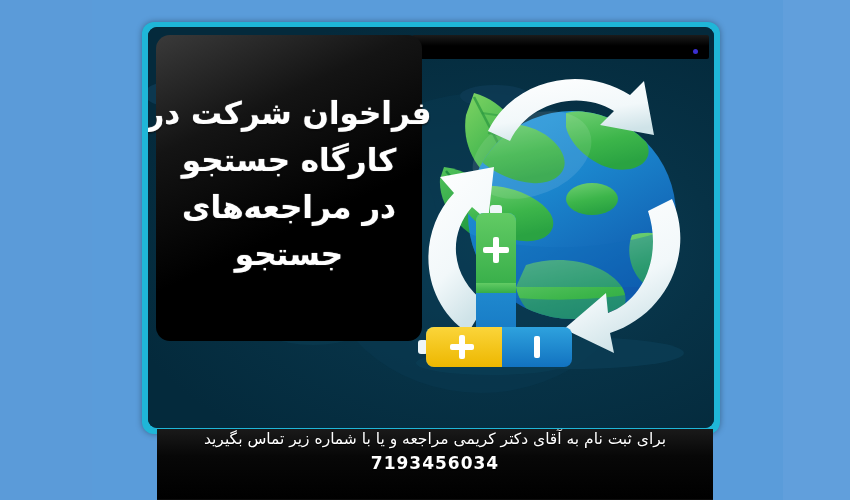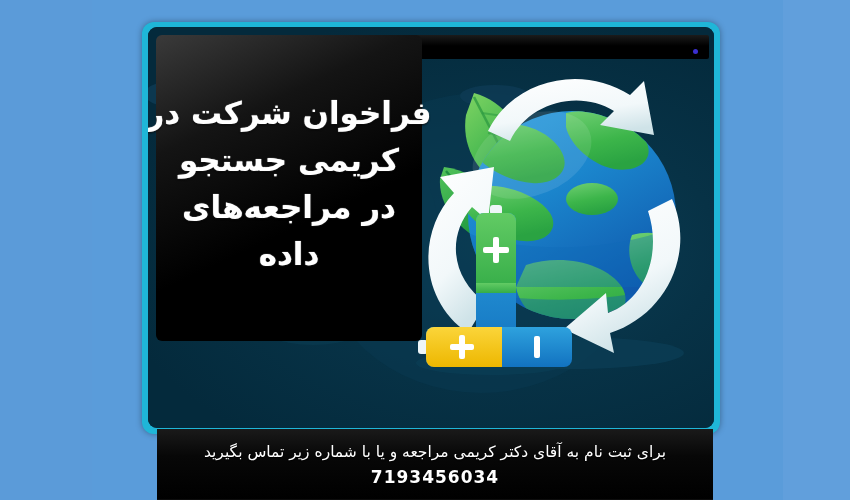--- a/index.html
+++ b/index.html
@@ -63,21 +63,21 @@
   }
   #top-strip-dot {
     position:absolute; left:281px; top:14px; width:5px; height:5px;
     background:#3b2fd0; border-radius:50%;
   }
 
   
   #title-card {
     position:absolute; left:8px; top:8px; width:266px; height:306px;
     background:linear-gradient(155deg,#3a3a3a 0%,#141414 28%,#000 60%,#000 100%);
-    border-radius:6px;
+    border-radius:14px;
     display:flex; flex-direction:column; align-items:center; justify-content:center;
     gap:2px;
     padding:6px 10px 14px 10px;
   }
   .title-line {
     direction:rtl; unicode-bidi:bidi-override;
     color:#fff;
     font-size:31px;
     font-weight:700;
     line-height:1.45;
@@ -88,21 +88,21 @@
   }
 
   
   #illustration { position:absolute; left:256px; top:30px; width:300px; height:350px; }
   #illustration svg { display:block; width:100%; height:100%; overflow:visible; }
 
   
   #caption-bar {
     position:absolute; left:157px; top:429px; width:556px; height:71px;
     background:linear-gradient(#1a1a1a 0%,#070707 38%,#000 100%);
-    display:flex; flex-direction:column; align-items:center; justify-content:center;
+    display:flex; flex-direction:column; align-items:center; 
     gap:4px;
     box-shadow:0 -1px 0 rgba(255,255,255,.05) inset;
   }
   #caption-line {
     direction:rtl;
     color:#fff; font-size:15.5px; line-height:1.3;
     text-align:center; white-space:nowrap;
     text-shadow:0 1px 1px #000;
   }
   #caption-phone {
@@ -249,23 +249,23 @@
         </g>
       </svg>
     </div>
 
     <div id="top-strip">
       <div id="top-strip-dot"></div>
     </div>
 
     <div id="title-card">
       <div class="title-line">فراخوان شرکت در</div>
-      <div class="title-line">کریمی جستجو</div>
+      <div class="title-line">کارگاه جستجو</div>
       <div class="title-line">در مراجعه‌های</div>
-      <div class="title-line">داده</div>
+      <div class="title-line">جستجو</div>
     </div>
 
   </div>
 </div>
 
 <div id="caption-bar">
   <div id="caption-line">برای ثبت نام به آقای دکتر کریمی مراجعه و یا با شماره زیر تماس بگیرید</div>
   <div id="caption-phone">7193456034</div>
 </div>
 

